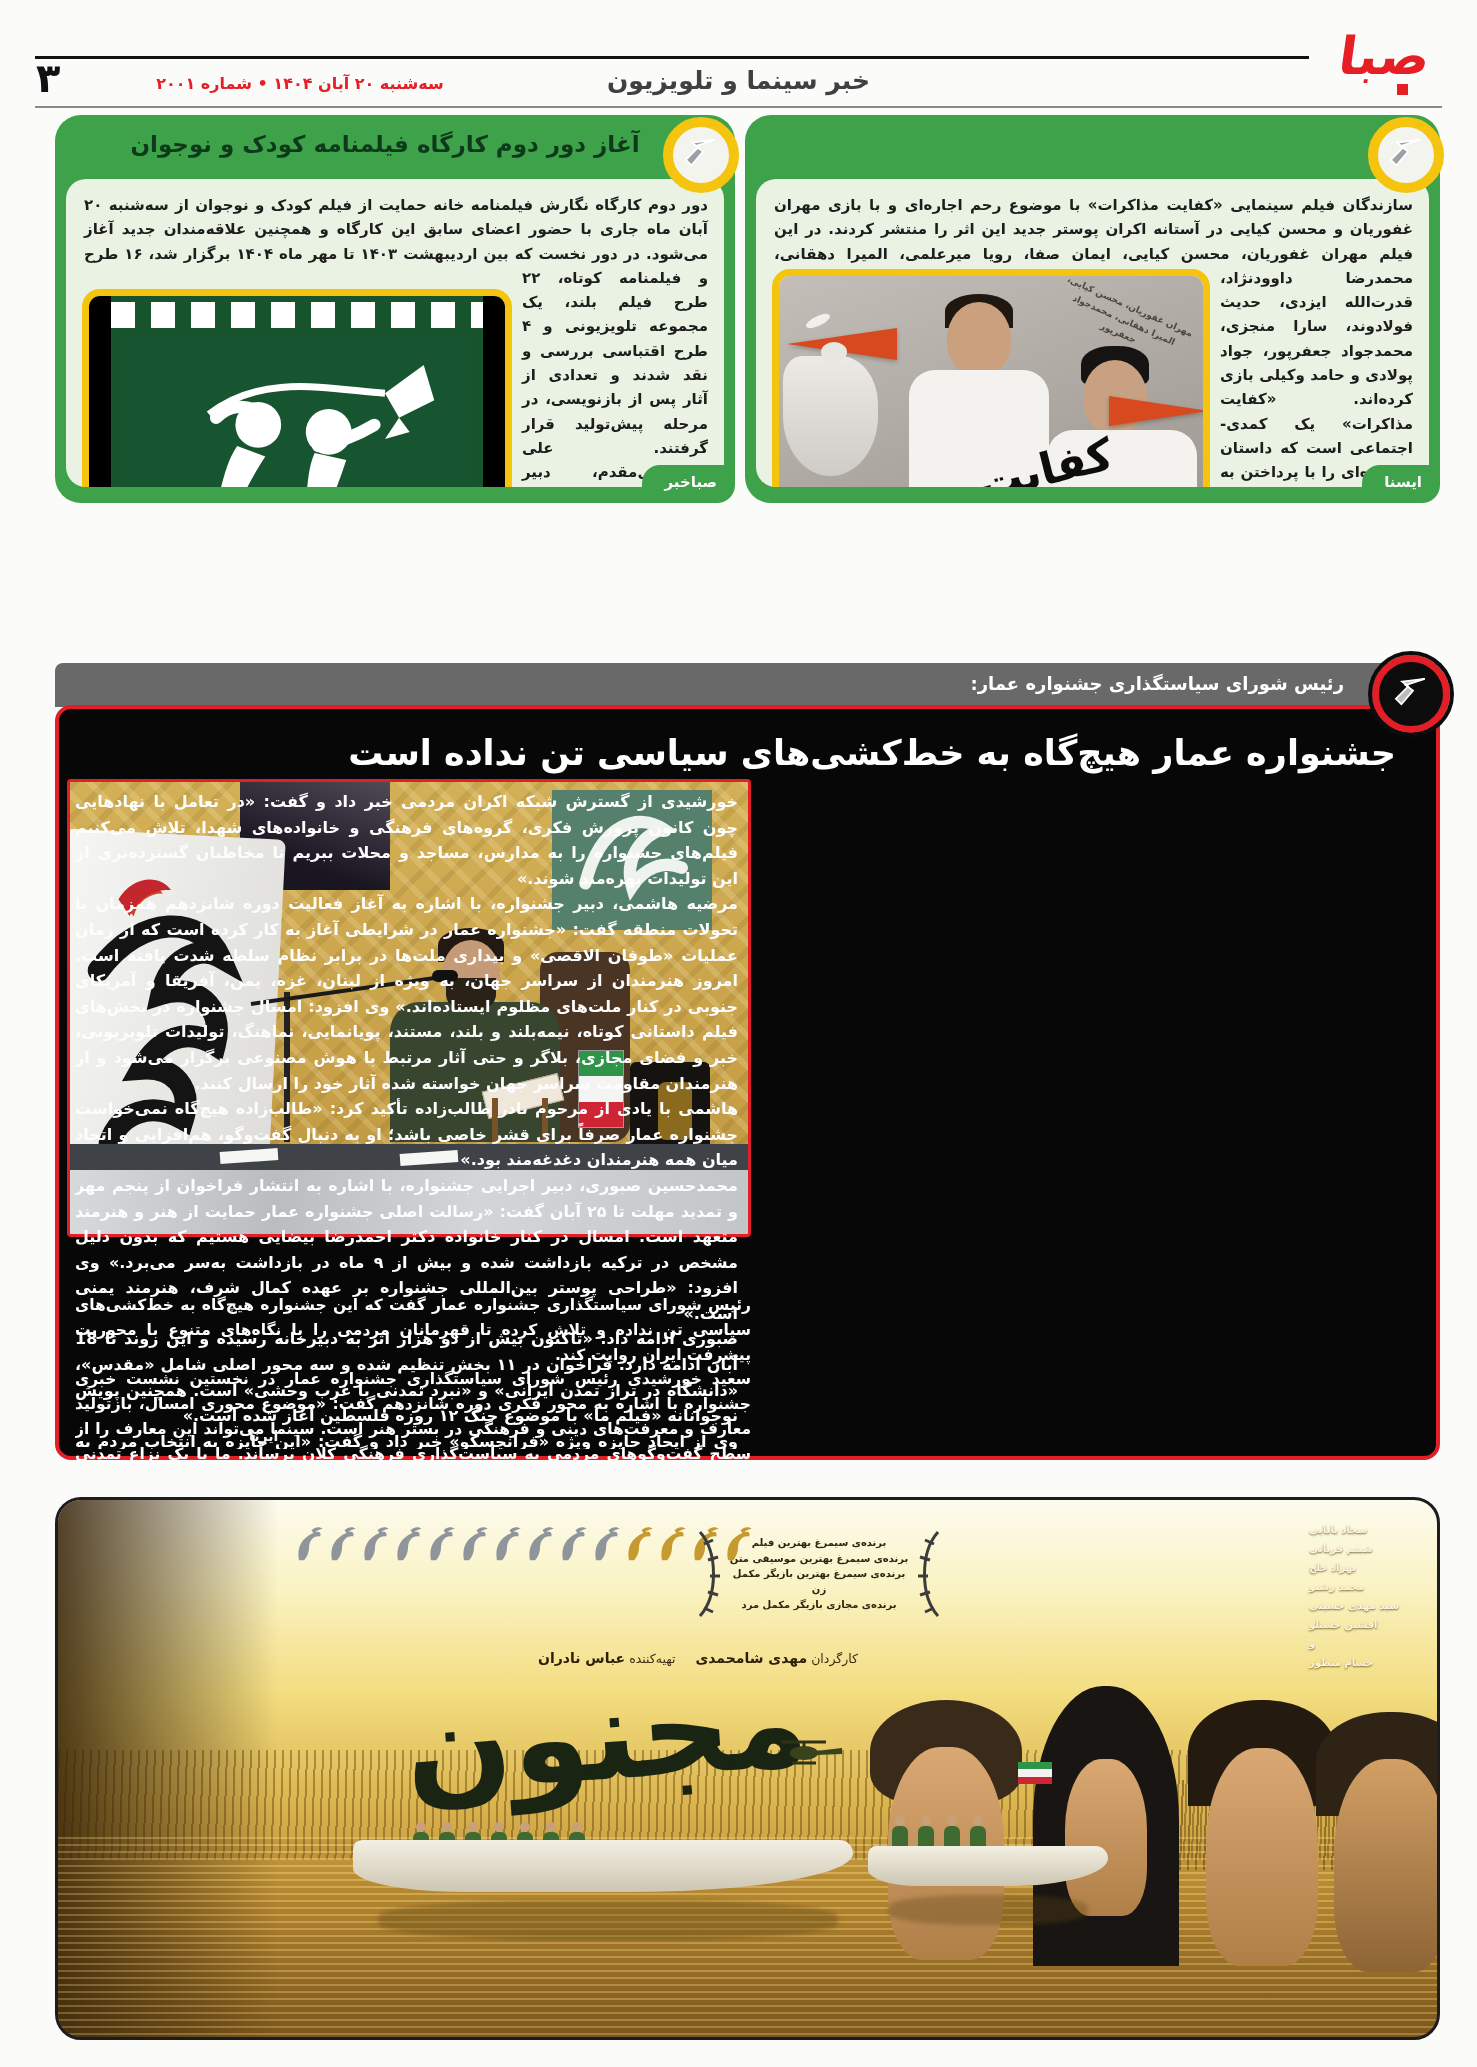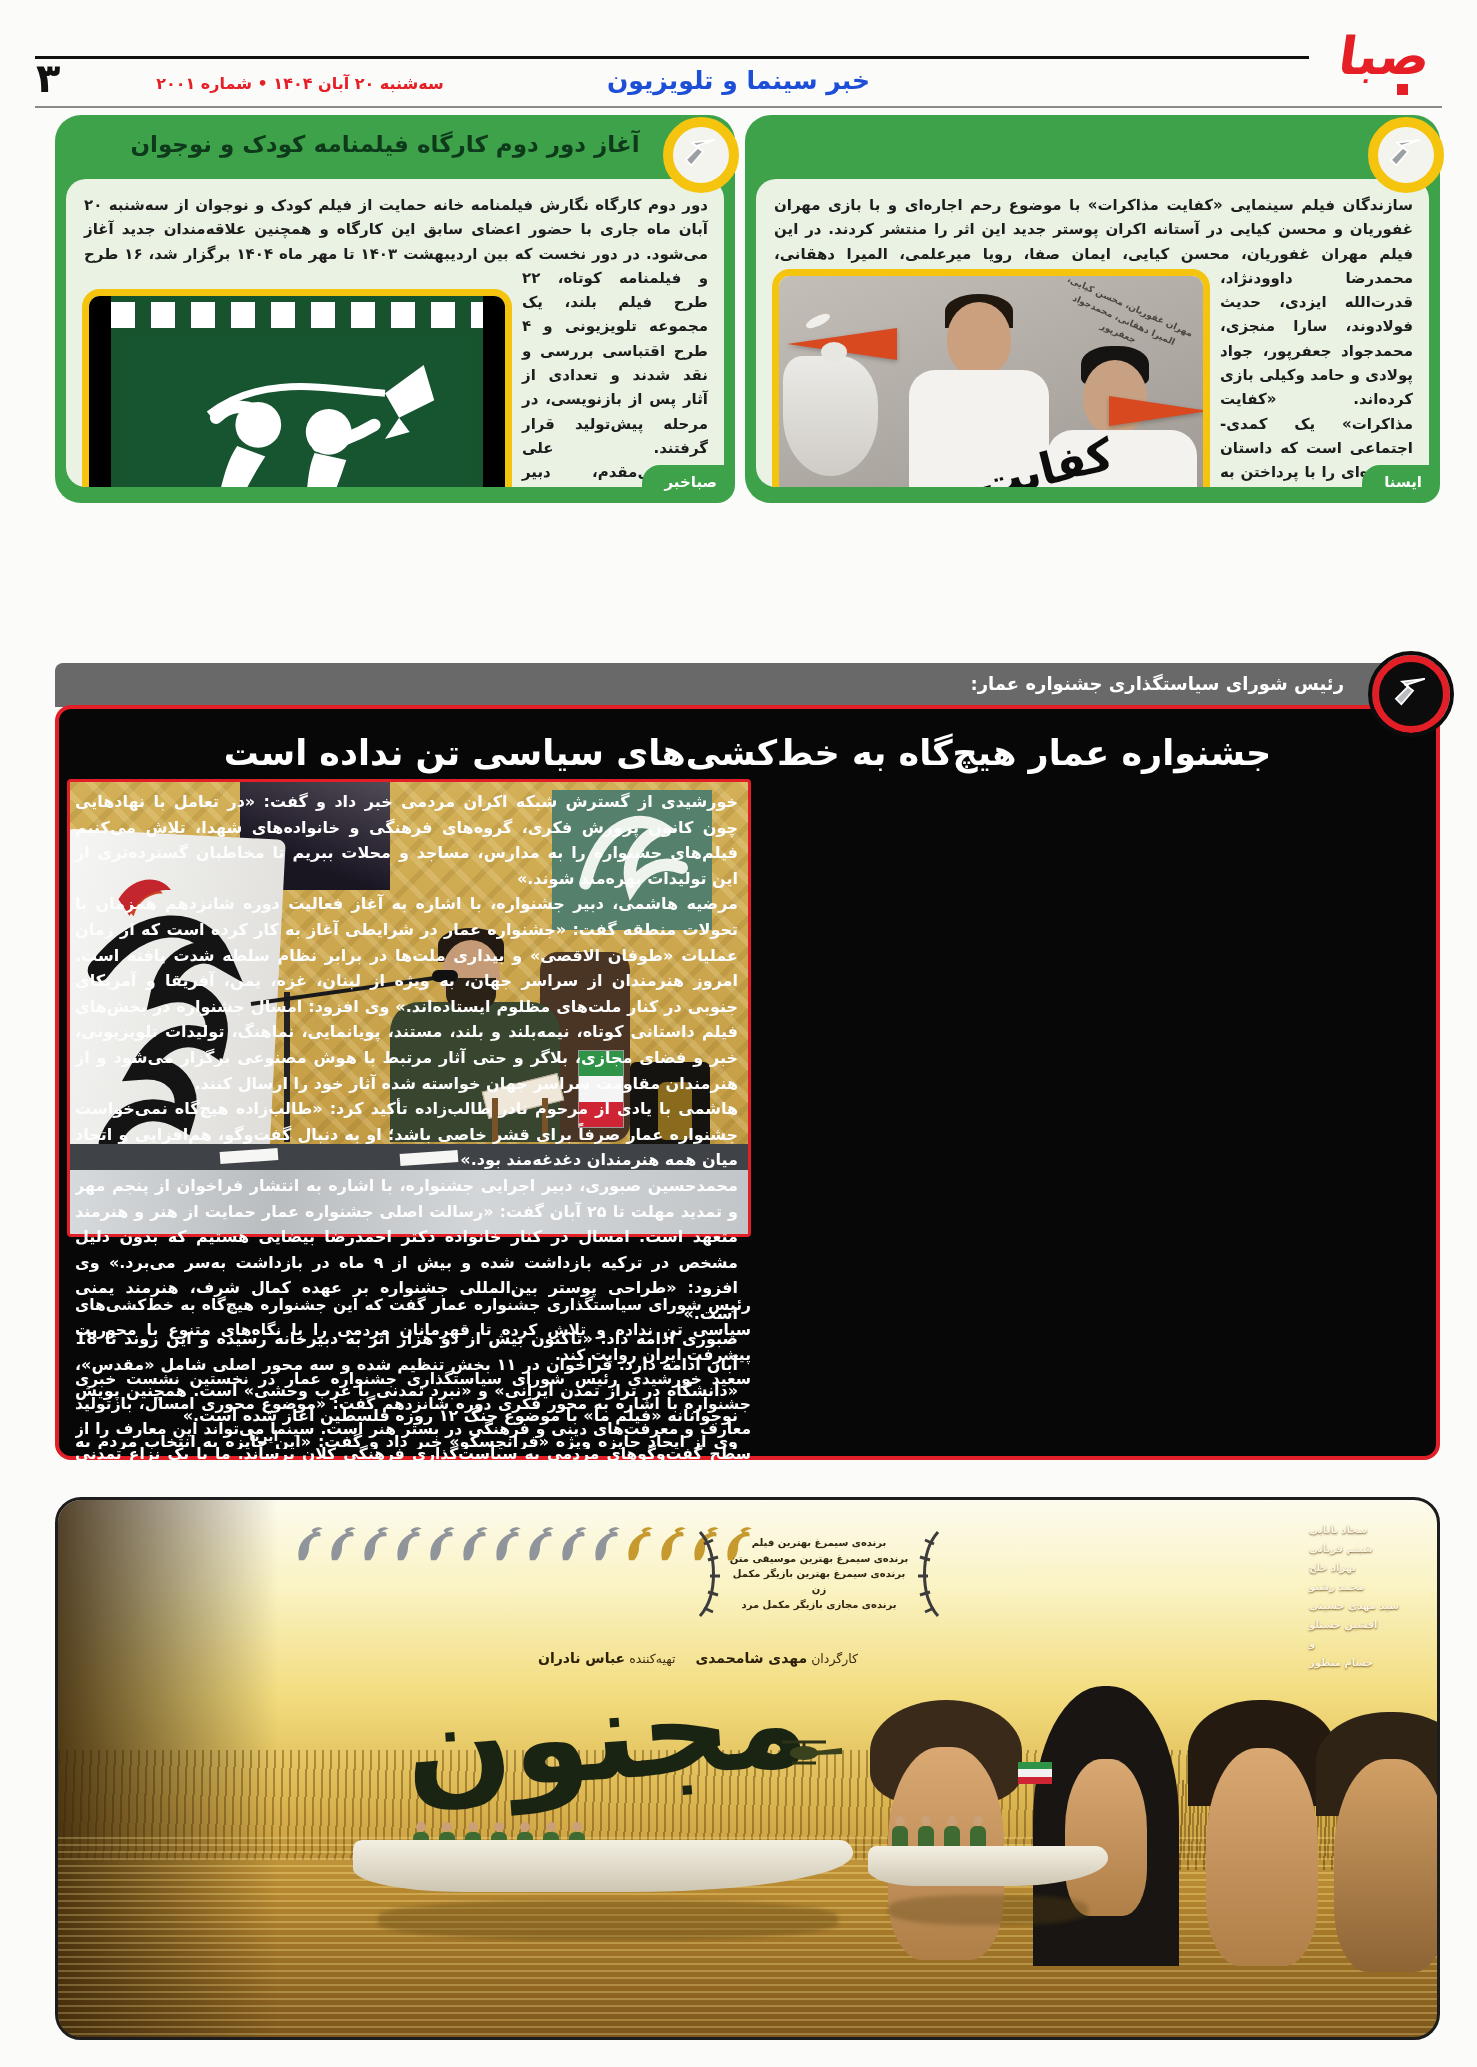--- a/index.html
+++ b/index.html
@@ -11,21 +11,21 @@
   }
 
   
   .top-rule { position:absolute; left:35px; right:168px; top:56px; height:3px; background:#111; }
   .bottom-rule { position:absolute; left:35px; right:35px; top:106px; height:2px; background:#8a8a8a; }
   .logo { position:absolute; right:28px; top:30px; width:130px; text-align:center; color:#e61e25; }
   .logo .mark { font-size:52px; font-weight:bold; transform:skewX(-8deg); display:inline-block; line-height:1; }
   .logo .dot { display:block; width:11px; height:11px; background:#e61e25; margin:2px auto 0 78px; }
   .page-number { position:absolute; left:36px; top:58px; font-size:40px; font-weight:bold; color:#111; line-height:1; }
   .header-date { position:absolute; left:150px; top:74px; width:300px; text-align:center; color:#e61e25; font-size:16px; font-weight:bold; }
-  .header-section { position:absolute; left:0; right:0; top:66px; text-align:center; font-size:25px; font-weight:bold; color:#1d4ed8; }
+  .header-section { position:absolute; left:0; right:0; top:66px; text-align:center; font-size:25px; font-weight:bold; color:#404040; }
 
   
   .newsbox { position:absolute; top:115px; height:388px; background:#3ea24b; border-radius:26px; }
   .newsbox.nb-left  { left:55px;  width:680px; }
   .newsbox.nb-right { left:745px; width:695px; }
   .newsbox-title { position:absolute; top:16px; left:70px; right:90px; text-align:center;
                    color:#0e3a1b; font-size:23px; font-weight:bold; }
   .click-badge { position:absolute; top:2px; right:-4px; width:76px; height:76px; border-radius:50%;
                  background:#f4f4ee; border:10px solid #f4c40e; display:flex; align-items:center; justify-content:center; z-index:5; }
   .newsbox-panel { position:absolute; top:64px; left:11px; right:11px; bottom:16px;
@@ -61,21 +61,21 @@
 
   
   .kicker-bar { position:absolute; left:55px; top:663px; width:1385px; height:44px; background:#696969;
                 border-radius:8px 8px 0 0; }
   .kicker-text { position:absolute; right:96px; top:10px; color:#fff; font-size:18px; font-weight:bold; }
   .kicker-badge { position:absolute; top:-8px; right:-10px; width:78px; height:78px; border-radius:50%;
                   background:#0c0c0c; border:7px solid #e21e26; outline:4px solid #0c0c0c;
                   display:flex; align-items:center; justify-content:center; z-index:6; }
   .ammar-box { position:absolute; left:55px; top:705px; width:1385px; height:755px; background:#070707;
                border:4px solid #e21e26; border-radius:16px; z-index:2; }
-  .ammar-headline { position:absolute; top:24px; left:40px; right:40px; text-align:center; color:#fff;
+  .ammar-headline { position:absolute; top:24px; left:40px; right:40px; text-align:right; color:#fff;
                     font-size:35px; font-weight:bold; }
   .ammar-col { position:absolute; color:#fdfdfd; font-size:16px; font-weight:bold; line-height:1.6;
                text-align:justify; overflow:hidden; }
   .ammar-col p { margin:0; text-indent:0; }
   .ammar-left { right:698px; left:16px; top:80px; height:660px; }
   .ammar-right { left:16px; width:676px; top:548px; height:176px; font-size:15.5px;margin-top:36px; }
   .ammar-photo { position:absolute; left:8px; top:70px; width:684px; height:458px; border:3px solid #e21e26;
                  border-radius:4px; overflow:hidden; background:#c9a64f; }
   .ammar-credit { position:absolute; bottom:12px; left:190px; color:#f2f2f2; font-size:14px; font-weight:bold; }
 

